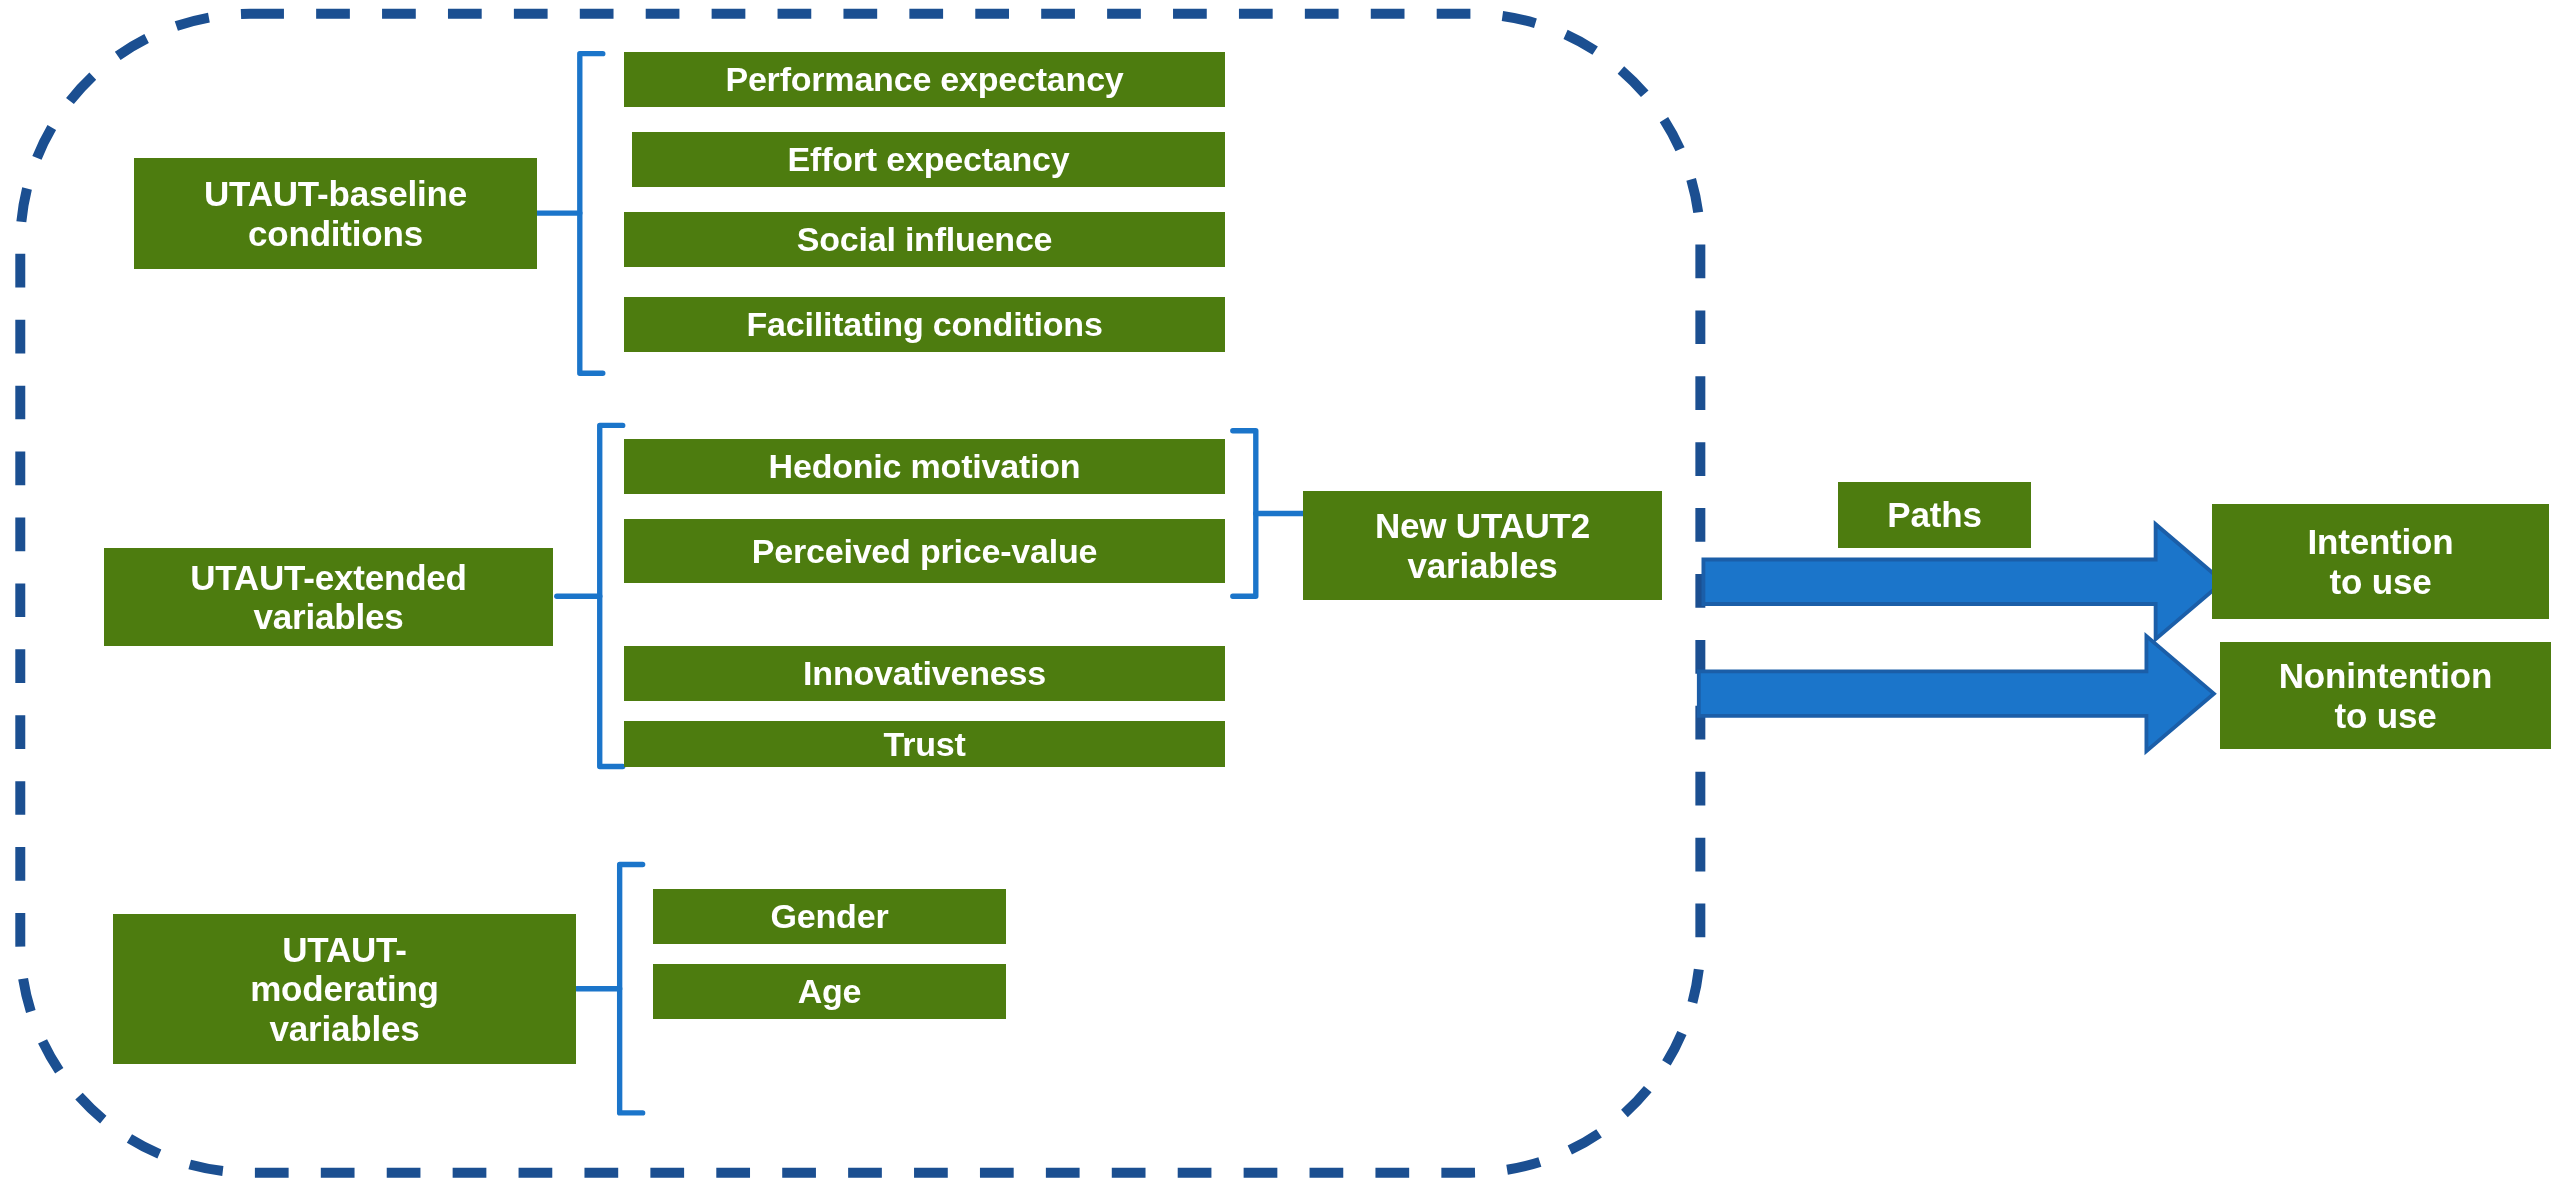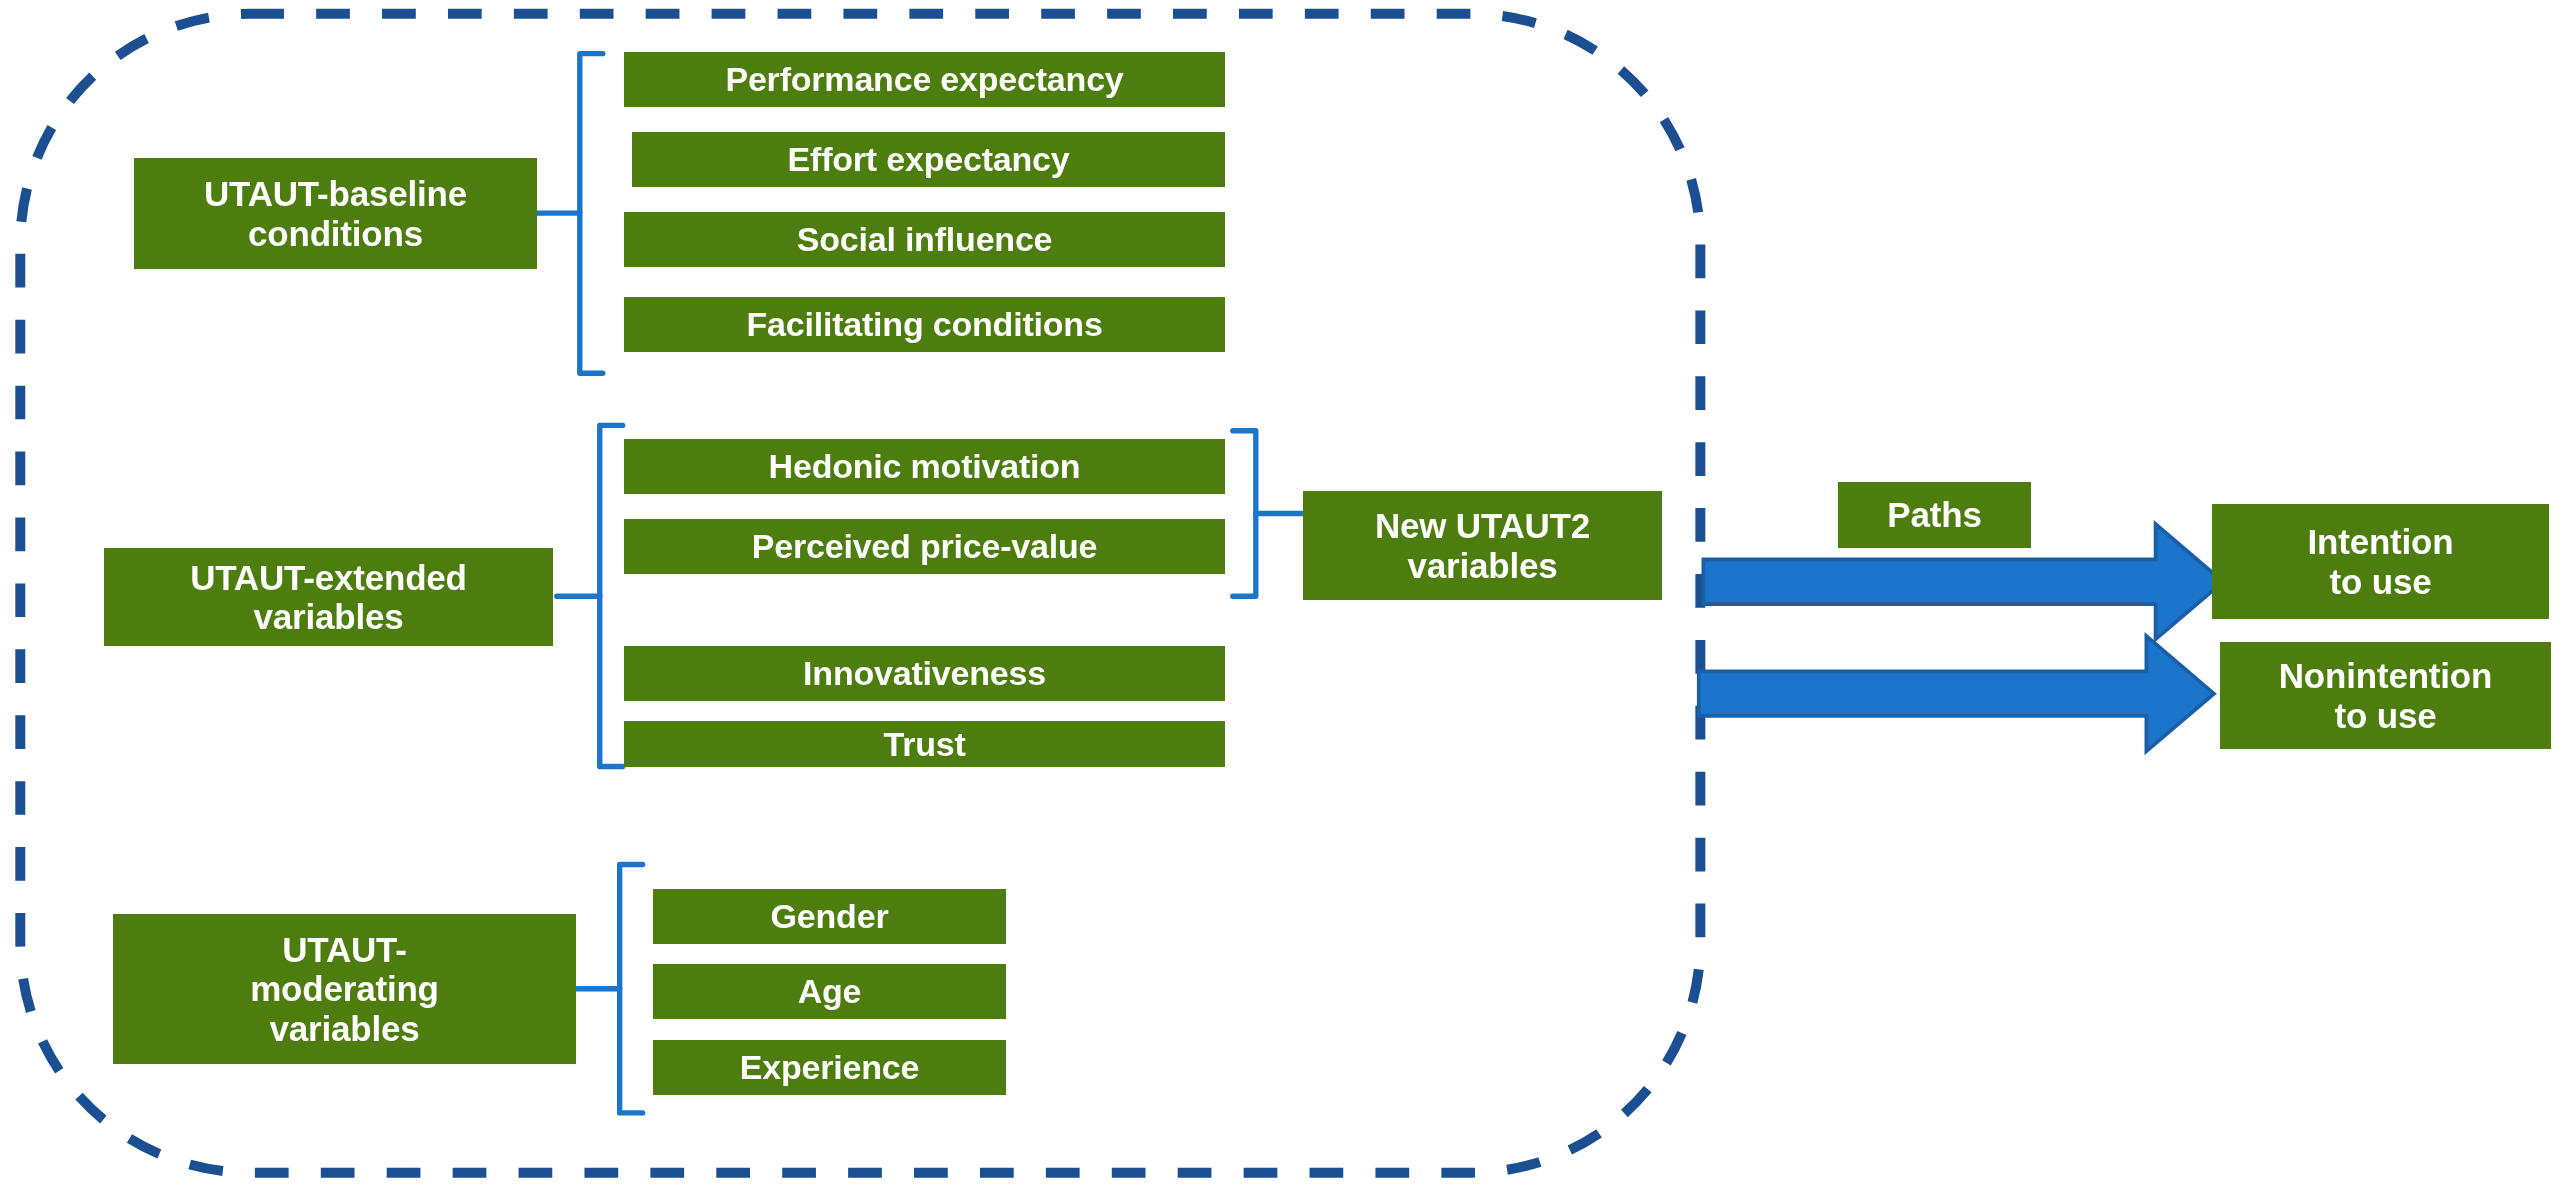--- a/index.html
+++ b/index.html
@@ -100,38 +100,37 @@
 
   <div class="node item" style="left:624px; top:212px; width:601px; height:55px;">Social influence</div>
 
   <div class="node item" style="left:624px; top:297px; width:601px; height:55px;">Facilitating conditions</div>
 
   <div class="node cat" style="left:104px; top:548px; width:449px; height:98px;">UTAUT-extended
 variables</div>
 
   <div class="node item" style="left:624px; top:439px; width:601px; height:55px;">Hedonic motivation</div>
 
-  <div class="node item" style="left:624px; top:519px; width:601px; height:55px;">Perceived price-value</div>
+  <div class="node item" style="left:624px; top:519px; width:601px; height:64px;">Perceived price-value</div>
 
   <div class="node item" style="left:624px; top:646px; width:601px; height:55px;">Innovativeness</div>
 
   <div class="node item" style="left:624px; top:721px; width:601px; height:46px;">Trust</div>
 
   <div class="node hub" style="left:1303px; top:491px; width:359px; height:109px;text-align:center;">New UTAUT2
 variables</div>
 
   <div class="node cat" style="left:113px; top:914px; width:463px; height:150px;">UTAUT-
 moderating
 variables</div>
 
   <div class="node item" style="left:653px; top:889px; width:353px; height:55px;">Gender</div>
 
   <div class="node item" style="left:653px; top:964px; width:353px; height:55px;">Age</div>
 
-  <div class="node item" style="left:653px; top:1040px; width:353px; height:55px;">Experience</div>
 
   <div class="node paths" style="left:1838px; top:462px; width:193px; height:66px;">Paths</div>
 
   <div class="node outcome" style="left:2212px; top:504px; width:337px; height:115px;">Intention
 to use</div>
 
   <div class="node outcome" style="left:2220px; top:642px; width:331px; height:107px;">Nonintention
 to use</div>
 
 </div>

